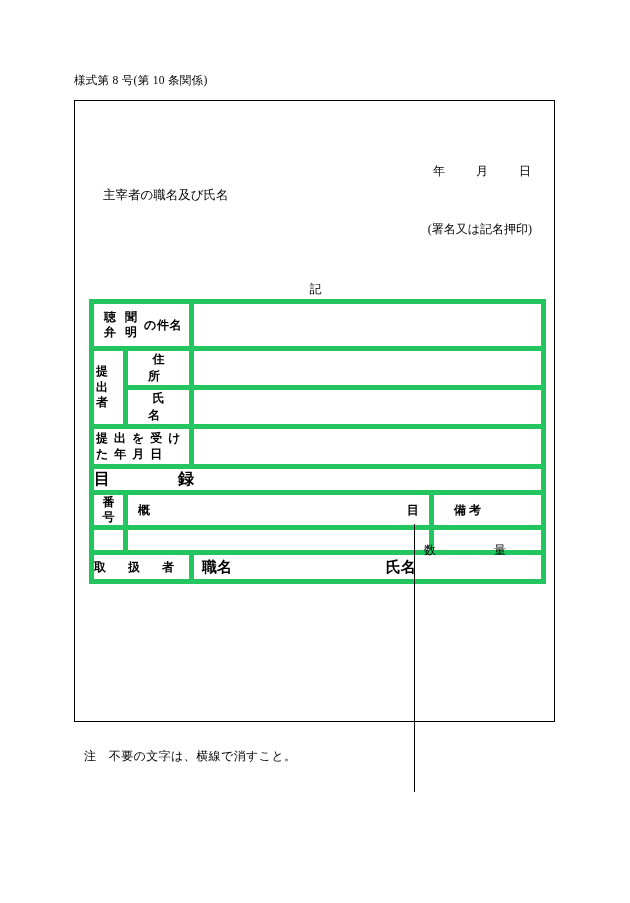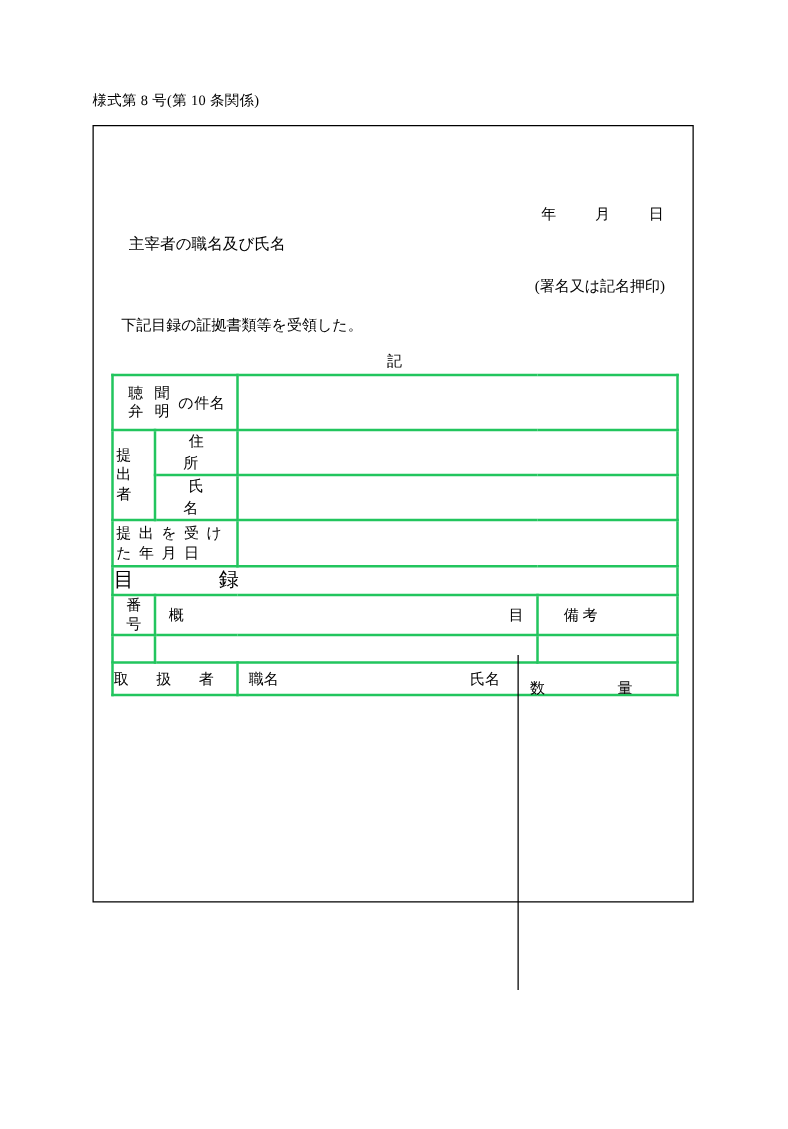--- a/index.html
+++ b/index.html
@@ -100,24 +100,25 @@
   .tbl {
     position: absolute;
     left: 14px;
     top: 198px;
     width: 452px;
     border-collapse: collapse;
     table-layout: fixed;
     font-size: 12px;
   }
   .tbl td {
-    border: 2px solid #22c55e;
+    border: 5px solid #22c55e;
     padding: 0;
     vertical-align: middle;
     height: 20px;
+    font-weight: bold;
   }
 
   .cell-pad {
     padding: 3px 6px;
     box-sizing: border-box;
   }
 
   
   .case-label {
     display: flex;
@@ -186,21 +187,21 @@
 
   .body-cell { height: 238px; }
 
   .handler-label {
     text-align: center;
     letter-spacing: 5px;
     text-indent: 5px;
     font-size: 12px;
   }
   .handler-fields {
-    font-size: 12px;
+    font-size: 15px;
     padding-left: 8px;
   }
   .handler-fields .shokumei { margin-right: 150px; }
 
   .note {
     position: absolute;
     left: 84px;
     top: 748px;
     font-size: 12px;
     letter-spacing: 0.4px;
@@ -221,21 +222,20 @@
       <span class="date-gap"></span>
       <span>月</span>
       <span class="date-gap"></span>
       <span>日</span>
     </div>
 
     <div class="host-line">主宰者の職名及び氏名</div>
 
     <div class="sign-note">(署名又は記名押印)</div>
 
-    <div class="receipt-text">下記目録の証拠書類等を受領した。</div>
 
     <div class="ki-label">記</div>
 
     <table class="tbl">
       <colgroup>
         <col style="width:34px">
         <col style="width:66px">
         <col style="width:240px">
         <col style="width:112px">
       </colgroup>
@@ -337,14 +337,15 @@
 
     <div style="position:absolute; left:339px; top:441px; width:104px; font-size:12px;">
       <span style="position:absolute; left:10px;">数</span>
       <span style="position:absolute; right:12px;">量</span>
     </div>
 
     <div style="position:absolute; left:14px; top:455px; width:34px; text-align:center; font-size:12px;"></div>
 
   </div>
 
+  <div class="note">注　不要の文字は、横線で消すこと。</div>
 
 </div>
 
 </body></html>

